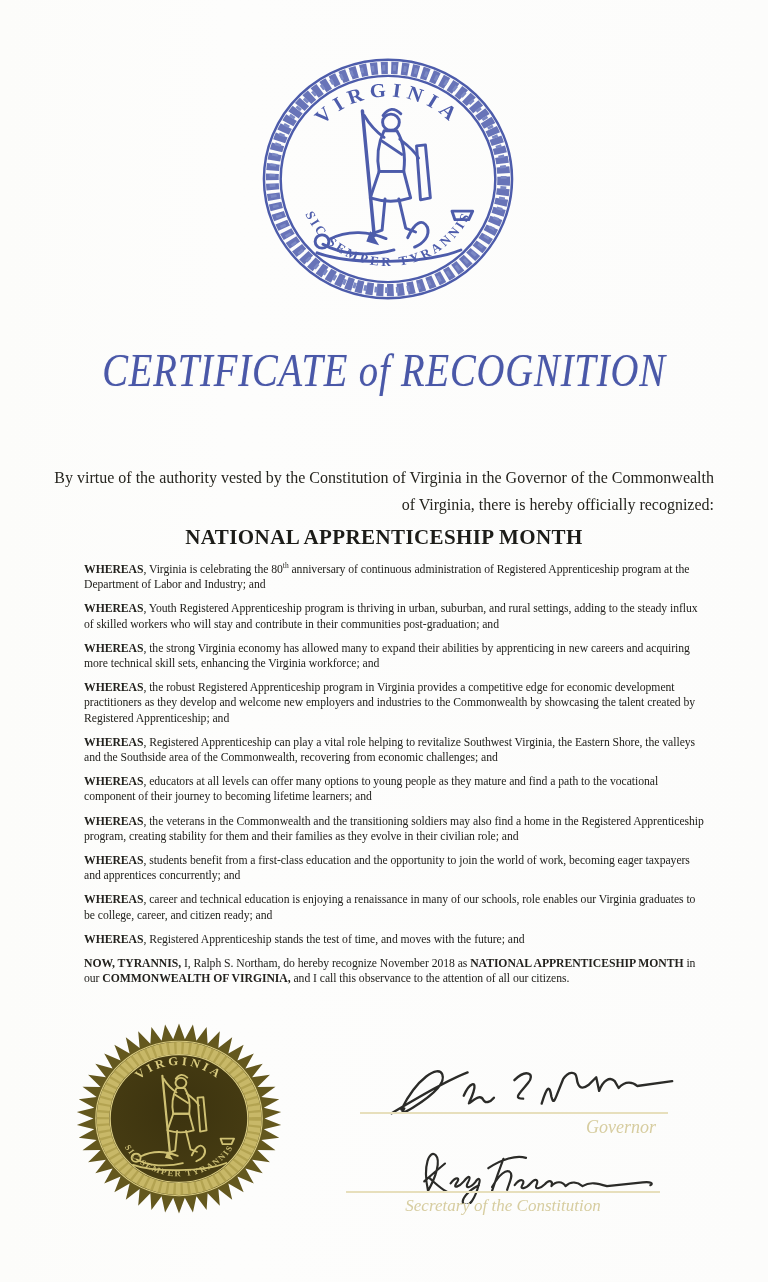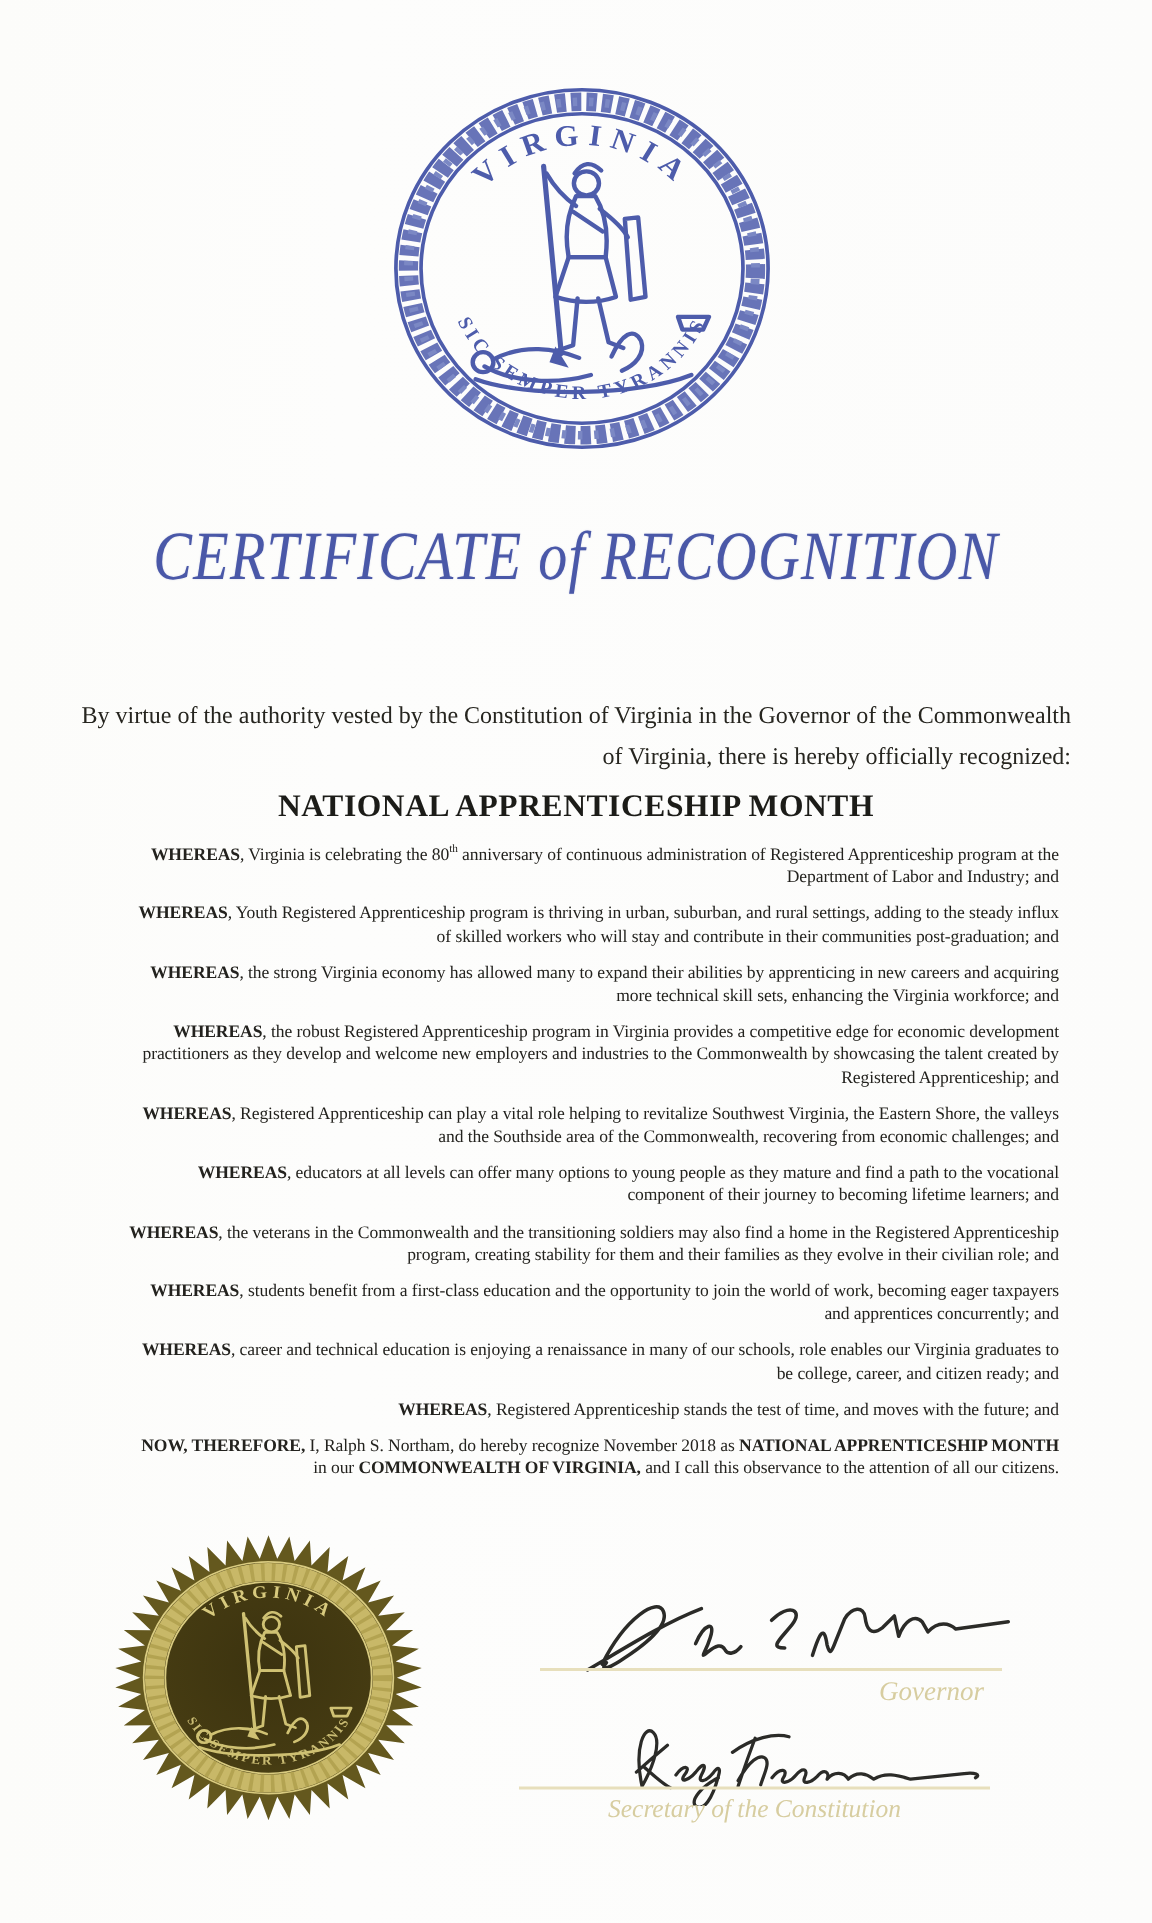--- a/index.html
+++ b/index.html
@@ -25,21 +25,21 @@
   }
   
   .heading {
     position:absolute; top:525px; left:0; width:768px; text-align:center;
     font-size:21px; font-weight:bold; letter-spacing:.4px; color:#1c1c18;
   }
   
   .body-text { position:absolute; top:562px; left:84px; width:622px; }
   .body-text p {
     margin:0 0 9px 0; font-size:11.7px; line-height:15.2px;
-    letter-spacing:-0.05px; color:#23221e;text-align:right;
+    letter-spacing:-0.05px; color:#23221e;
   }
   .body-text sup { font-size:7.5px; line-height:0; vertical-align:super; }
   
   .seal-gold { position:absolute; left:75px; top:1022px; width:208px; height:193px; }
   
   .sig-svg { position:absolute; }
   .sig1 { left:378px; top:1052px; width:302px; height:70px; }
   .sig2 { left:396px; top:1140px; width:292px; height:64px; }
   .sig-line { position:absolute; height:2px; background:#e7dfbc; }
   .line1 { left:360px; top:1112px; width:308px; }
@@ -114,21 +114,21 @@
       <p><b>WHEREAS</b><span>, Virginia is celebrating the 80</span><sup>th</sup><span> anniversary of continuous administration of Registered Apprenticeship program at the Department of Labor and Industry; and</span></p>
       <p><b>WHEREAS</b><span>, Youth Registered Apprenticeship program is thriving in urban, suburban, and rural settings, adding to the steady influx of skilled workers who will stay and contribute in their communities post-graduation; and</span></p>
       <p><b>WHEREAS</b><span>, the strong Virginia economy has allowed many to expand their abilities by apprenticing in new careers and acquiring more technical skill sets, enhancing the Virginia workforce; and</span></p>
       <p><b>WHEREAS</b><span>, the robust Registered Apprenticeship program in Virginia provides a competitive edge for economic development practitioners as they develop and welcome new employers and industries to the Commonwealth by showcasing the talent created by Registered Apprenticeship; and</span></p>
       <p><b>WHEREAS</b><span>, Registered Apprenticeship can play a vital role helping to revitalize Southwest Virginia, the Eastern Shore, the valleys and the Southside area of the Commonwealth, recovering from economic challenges; and</span></p>
       <p><b>WHEREAS</b><span>, educators at all levels can offer many options to young people as they mature and find a path to the vocational component of their journey to becoming lifetime learners; and</span></p>
       <p><b>WHEREAS</b><span>, the veterans in the Commonwealth and the transitioning soldiers may also find a home in the Registered Apprenticeship program, creating stability for them and their families as they evolve in their civilian role; and</span></p>
       <p><b>WHEREAS</b><span>, students benefit from a first-class education and the opportunity to join the world of work, becoming eager taxpayers and apprentices concurrently; and</span></p>
       <p><b>WHEREAS</b><span>, career and technical education is enjoying a renaissance in many of our schools, role enables our Virginia graduates to be college, career, and citizen ready; and</span></p>
       <p><b>WHEREAS</b><span>, Registered Apprenticeship stands the test of time, and moves with the future; and</span></p>
-      <p><b>NOW, THEREFORE,</b><span> I, Ralph S. Northam, do hereby recognize November 2018 as </span><b>NATIONAL APPRENTICESHIP MONTH</b><span> in our </span><b>COMMONWEALTH OF VIRGINIA,</b><span> and I call this observance to the attention of all our citizens.</span></p>
+      <p><b>NOW, TYRANNIS,</b><span> I, Ralph S. Northam, do hereby recognize November 2018 as </span><b>NATIONAL APPRENTICESHIP MONTH</b><span> in our </span><b>COMMONWEALTH OF VIRGINIA,</b><span> and I call this observance to the attention of all our citizens.</span></p>
     </div>
 
   <svg class="seal-gold" viewBox="0 0 260 260" preserveAspectRatio="none" role="img">
     <defs>
       <radialGradient id="goldC" cx="50%" cy="45%" r="60%">
         <stop offset="0%" stop-color="#3c330f"></stop>
         <stop offset="70%" stop-color="#453b12"></stop>
         <stop offset="100%" stop-color="#554a18"></stop>
       </radialGradient>
       <path id="arcTopG" d="M 58 130 A 72 72 0 0 1 202 130"></path>

